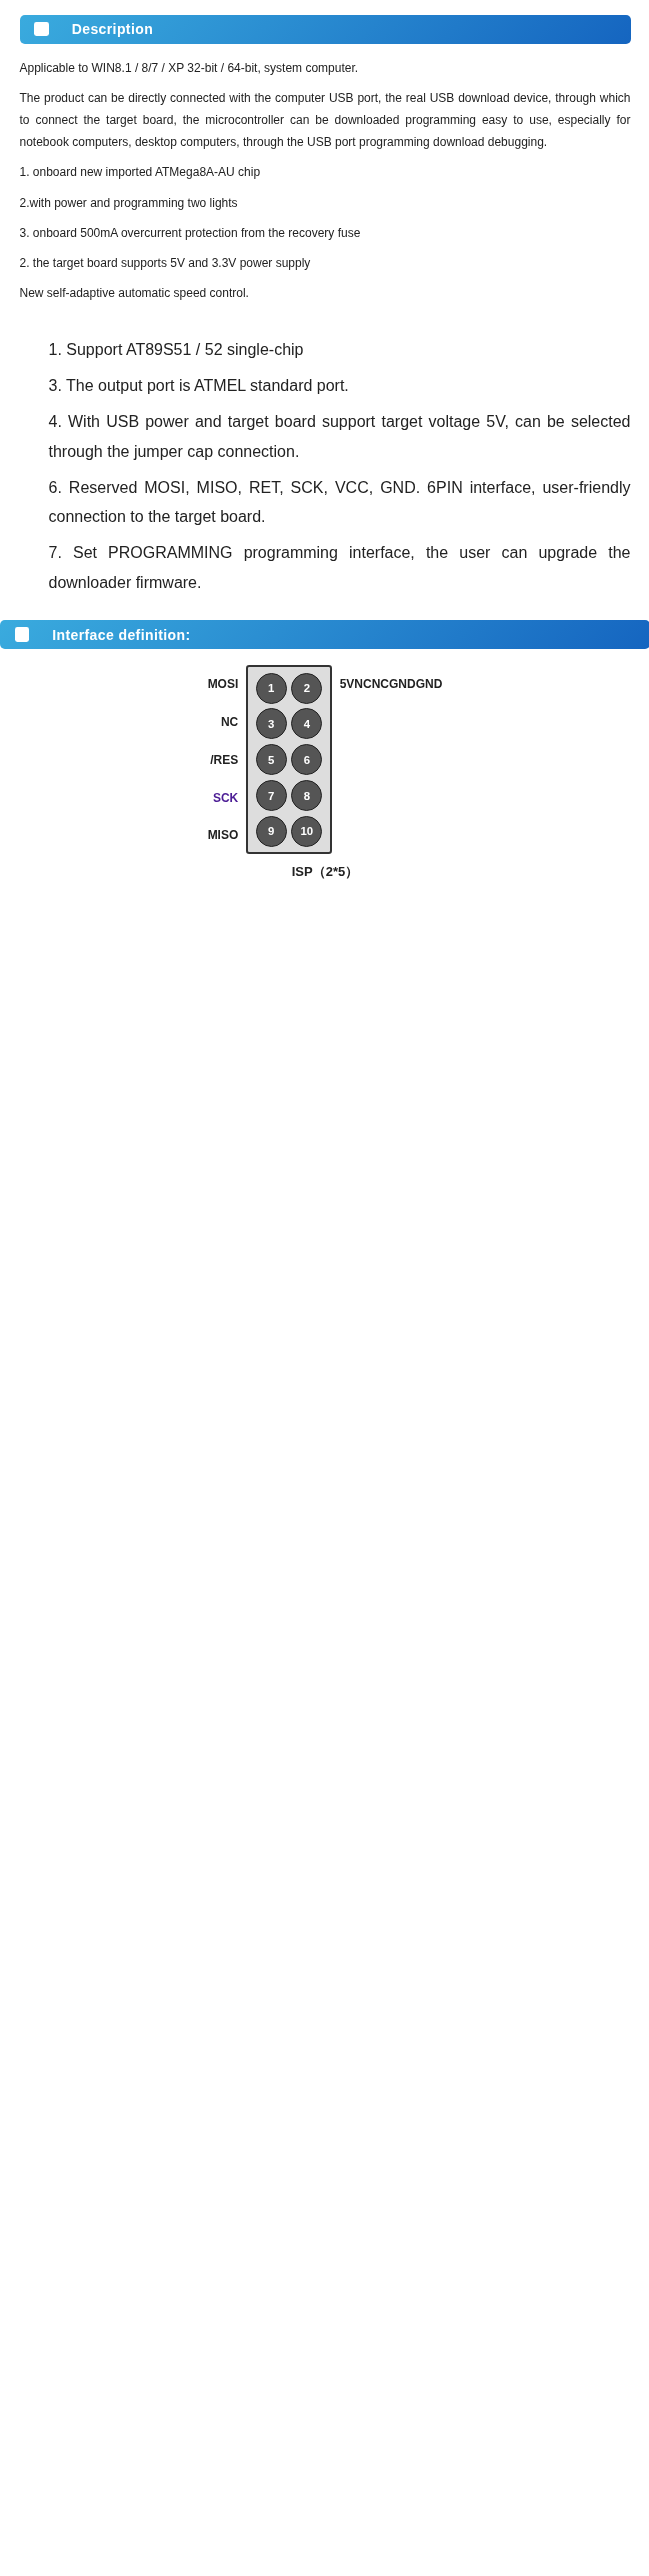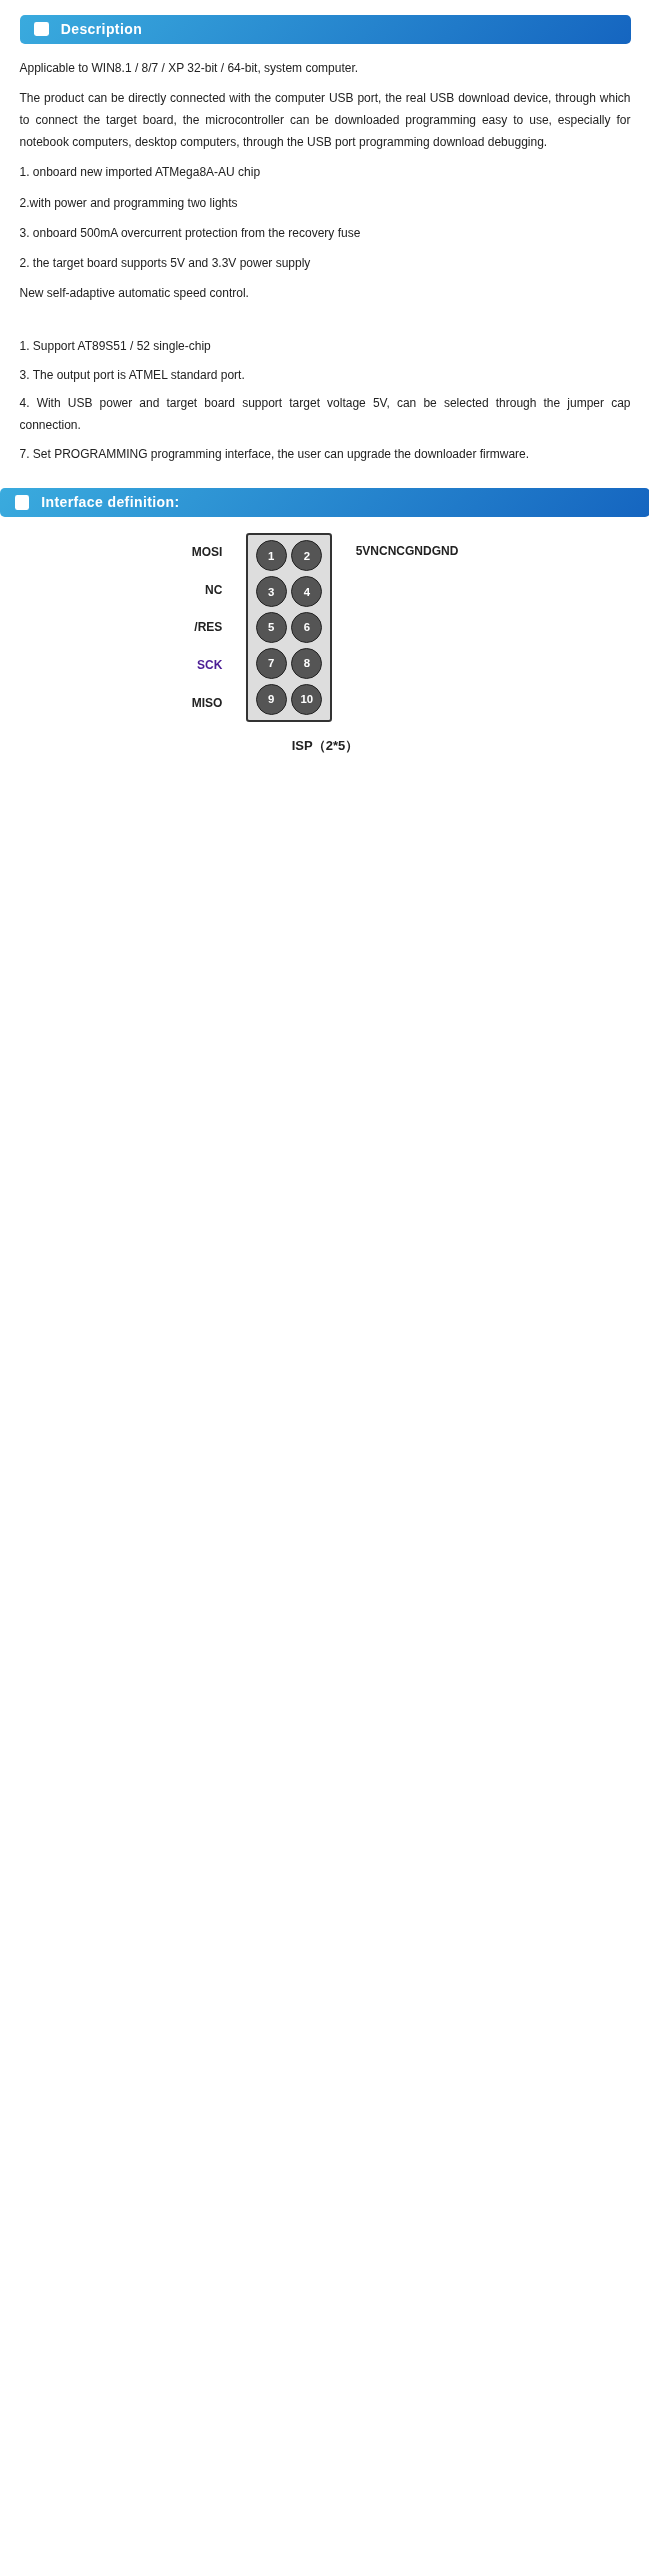--- a/index.html
+++ b/index.html
@@ -12,21 +12,21 @@
       position: relative;
     }
 
     .section-header {
       background: linear-gradient(135deg, #3aabde 0%, #1565c0 100%);
       border-radius: 4.9px;
       padding: 6.5px 14.6px;
       margin: 0 0 13px 0;
       display: flex;
       align-items: center;
-      gap: 12px;
+      gap: 23px;
     }
     .section-header-icon {
       width: 14.6px;
       height: 14.6px;
       background: #fff;
       border-radius: 2.4px;
       display: inline-block;
     }
     .section-header-title {
       color: #fff;
@@ -43,21 +43,22 @@
       text-align: justify;
       line-height: 1.85;
       margin-bottom: 8px;
       font-size: 12px;
     }
 
     .section .item {
       text-align: justify;
       line-height: 1.85;
       margin-bottom: 6.5px;
-      font-size: 12px;
+      font-size: 16px;
+      margin-left: 29px;
     }
 
     
     .interface-section {
       padding: 8px 0 16px 0;
     }
 
     .isp-diagram {
       display: flex;
       flex-direction: column;
@@ -71,21 +72,21 @@
       flex-direction: column;
       align-items: center;
       gap: 0;
       position: relative;
     }
 
     .isp-caption {
       font-size: 13px;
       font-weight: bold;
       color: #222;
-      margin-top: 15px;
+      margin-top: 9px;
       text-align: center;
     }
   </style>
 </head>
 <body>
 
 <div class="section">
   <div class="section-header">
     <span class="section-header-icon"></span>
     <span class="section-header-title">Description</span>
@@ -98,33 +99,34 @@
   <p>3.  onboard 500mA overcurrent protection from the recovery fuse</p>
   <p>2. the target board supports 5V and 3.3V power supply</p>
   <p>New self-adaptive automatic speed control.</p>
 </div>
 
 <div class="section">
 
   <p class="item">1. Support AT89S51 / 52 single-chip</p>
   <p class="item">3. The output port is ATMEL standard port.</p>
   <p class="item">4.  With USB power and target board support target voltage 5V, can be selected through the jumper cap connection.</p>
+  <p class="item">6.  Reserved MOSI, MISO, RET, SCK, VCC, GND. 6PIN interface, user-friendly connection to the target board.</p>
   <p class="item">7.  Set PROGRAMMING programming interface, the user can upgrade the downloader firmware.</p>
 </div>
 
 <div class="section interface-section">
   <div class="section-header">
     <span class="section-header-icon"></span>
     <span class="section-header-title">Interface definition:</span>
   </div>
 
   <div class="isp-diagram">
     <div class="isp-table">
 
-    <div style="display: flex; align-items: stretch; justify-content: center; gap: 16px;">
+    <div style="display: flex; align-items: stretch; justify-content: center; gap: 0px;">
           <div style="display: flex; flex-direction: column; justify-content: space-around; align-items: flex-end; padding-right: 8px;">
             <div style="font-size: 12px; font-weight: bold; color: rgb(34, 34, 34); height: 37px; display: flex; align-items: center;">MOSI</div>
             <div style="font-size: 12px; font-weight: bold; color: rgb(34, 34, 34); height: 37px; display: flex; align-items: center;">NC</div>
             <div style="font-size: 12px; font-weight: bold; color: rgb(34, 34, 34); height: 37px; display: flex; align-items: center;">/RES</div>
             <div style="font-size: 12px; font-weight: bold; color: #4c1d95; height: 37px; display: flex; align-items: center;">SCK</div>
             <div style="font-size: 12px; font-weight: bold; color: rgb(34, 34, 34); height: 37px; display: flex; align-items: center;">MISO</div>
           </div>
           <div style="border: 2px solid rgb(51, 51, 51); border-radius: 3.2px; background: rgb(221, 221, 221); padding: 3.2px 4.9px; display: inline-block;">
             <div style="display: flex; align-items: center; margin: 0px; gap: 0px;">
               <div style="width: 31px; height: 31px; display: flex; align-items: center; justify-content: center; font-size: 11.4px; font-weight: bold; color: rgb(255, 255, 255); background: rgb(85, 85, 85); border-radius: 50%; margin: 2.4px; border: 1.2px solid rgb(34, 34, 34);">1</div>

